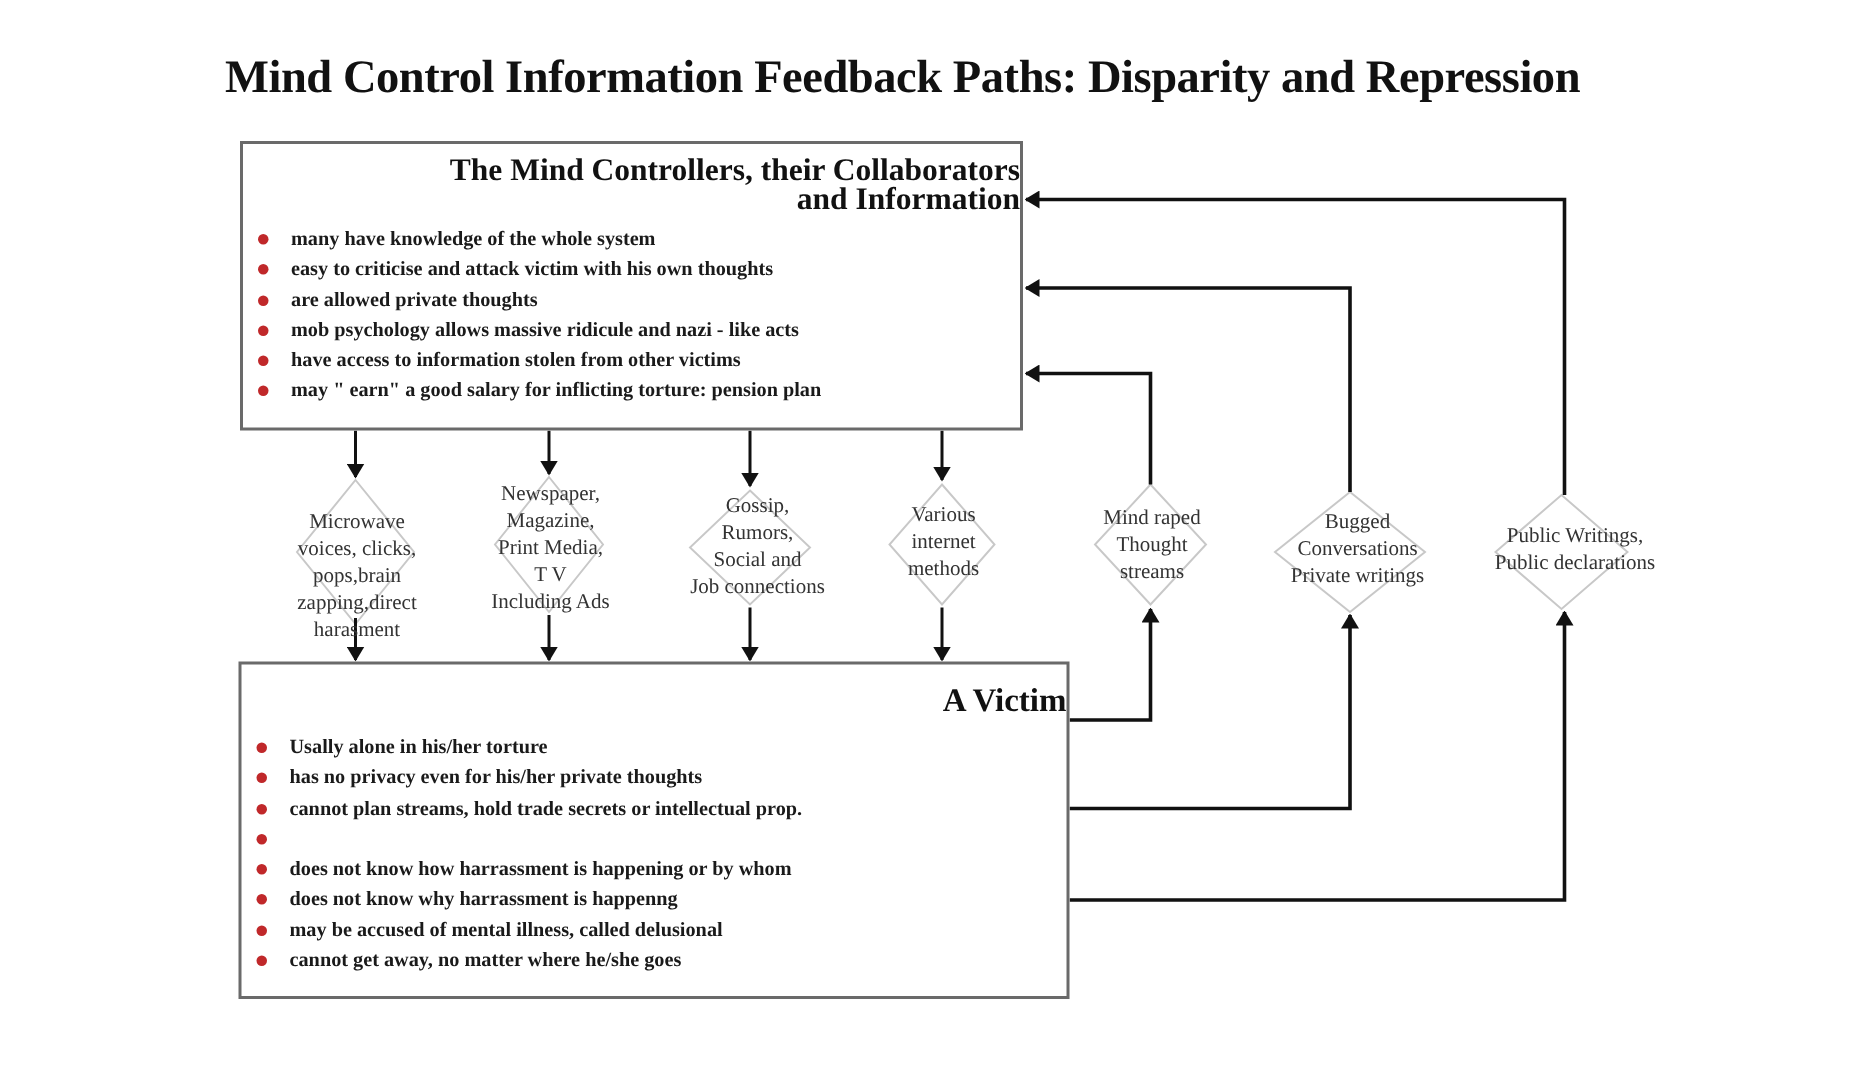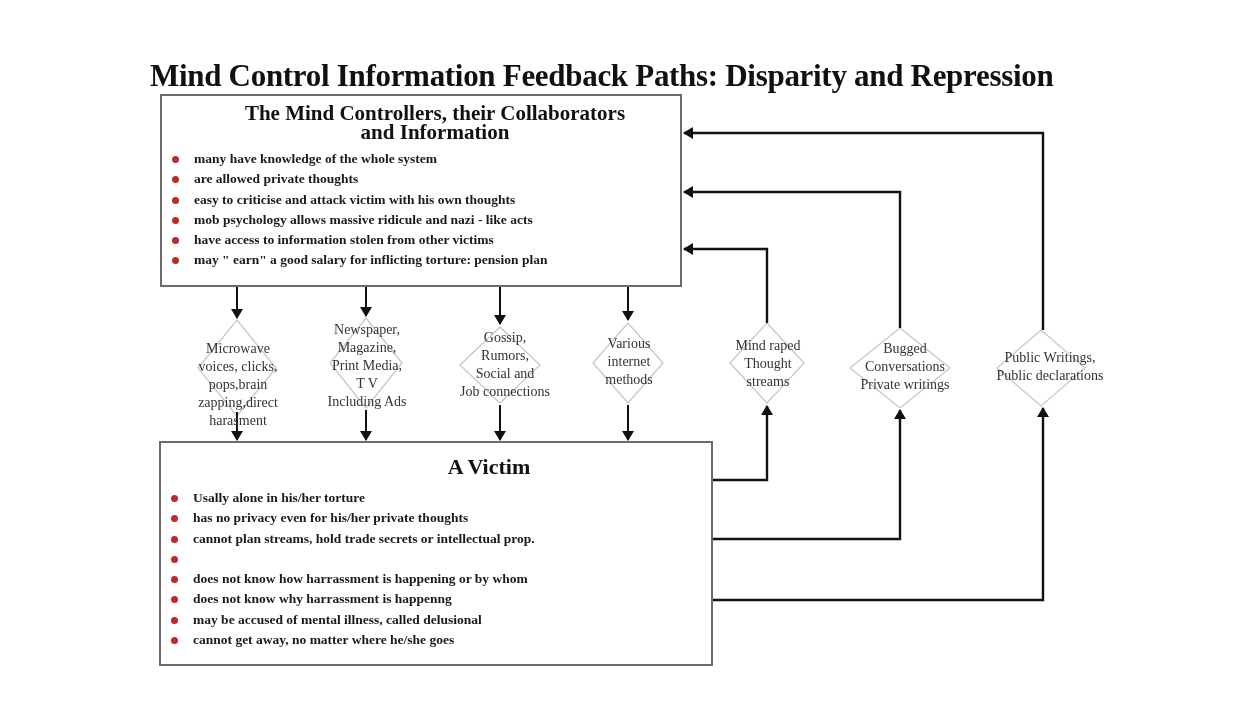--- a/index.html
+++ b/index.html
@@ -1,25 +1,25 @@
 <!DOCTYPE html>
 <html><head>
 <meta charset="utf-8">
 <style>
   html, body { margin:0; padding:0; background:#ffffff; }
   body { width:1250px; height:712px; position:relative; overflow:hidden;
          font-family:"Liberation Serif","DejaVu Serif",serif; color:#111; }
-  .title { position:absolute; left:150px; top:58px; width:1010px; text-align:left;
+  .title { position:absolute; left:150px; top:33px; width:1010px; text-align:left;
            font-size:31px; font-weight:bold; letter-spacing:-0.3px; white-space:nowrap; }
   .box { position:absolute; border:2px solid #6a6a6a; background:#fff; box-sizing:border-box; }
   #box-top { left:160px; top:94px; width:522px; height:193px; }
   #box-bottom { left:159px; top:441px; width:554px; height:225px; }
   .box-head { text-align:center; font-weight:bold; font-size:21px; line-height:19px; }
-  #box-top .box-head { margin-top:8px; padding-left:28px; }
-  #box-bottom .box-head { text-align:center; padding-left:106px; margin-top:14px; font-size:22px; }
+  #box-top .box-head { margin-top:8px; padding-left:28px;text-align:right; }
+  #box-bottom .box-head { text-align:right; padding-left:106px; margin-top:14px; font-size:22px; }
   ul.bullets { list-style:none; margin:0; padding:0; }
   #box-top ul.bullets { margin-top:7px; }
   #box-bottom ul.bullets { margin-top:12px; }
   ul.bullets li { position:relative; padding-left:32px; font-size:13.5px; font-weight:bold;
                   height:20.3px; line-height:20px; white-space:nowrap; color:#1a1a1a; }
   ul.bullets li .dot { position:absolute; left:10px; top:7px; width:7px; height:7px;
                        border-radius:50%; background:#c0282a; }
   svg#connectors { position:absolute; left:0; top:0; }
   .node-label { position:absolute; text-align:center; font-size:14px; line-height:18px;
                 color:#333; white-space:nowrap; transform:translateX(-50%); }
@@ -66,22 +66,22 @@
   </g>
 </svg>
 
 <div class="box" id="box-top">
   <div class="box-head">
     <div>The Mind Controllers, their Collaborators</div>
     <div>and Information</div>
   </div>
   <ul class="bullets">
     <li><span class="dot" style="background: rgb(192, 40, 42);"></span><span>many have knowledge of the whole system</span></li>
+    <li><span class="dot" style="background: rgb(192, 40, 42);"></span><span>easy to criticise and attack victim with his own thoughts</span></li>
     <li><span class="dot" style="background: rgb(192, 40, 42);"></span><span>are allowed private thoughts</span></li>
-    <li><span class="dot" style="background: rgb(192, 40, 42);"></span><span>easy to criticise and attack victim with his own thoughts</span></li>
     <li><span class="dot" style="background: rgb(192, 40, 42);"></span><span>mob psychology allows massive ridicule and nazi - like acts</span></li>
     <li><span class="dot" style="background: rgb(192, 40, 42);"></span><span>have access to information stolen from other victims</span></li>
     <li><span class="dot" style="background: rgb(192, 40, 42);"></span><span>may " earn" a good salary for inflicting torture: pension plan</span></li>
   </ul>
 </div>
 
 <div class="box" id="box-bottom">
   <div class="box-head">A Victim</div>
   <ul class="bullets">
     <li><span class="dot" style="background: rgb(192, 40, 42);"></span><span>Usally alone in his/her torture</span></li>

